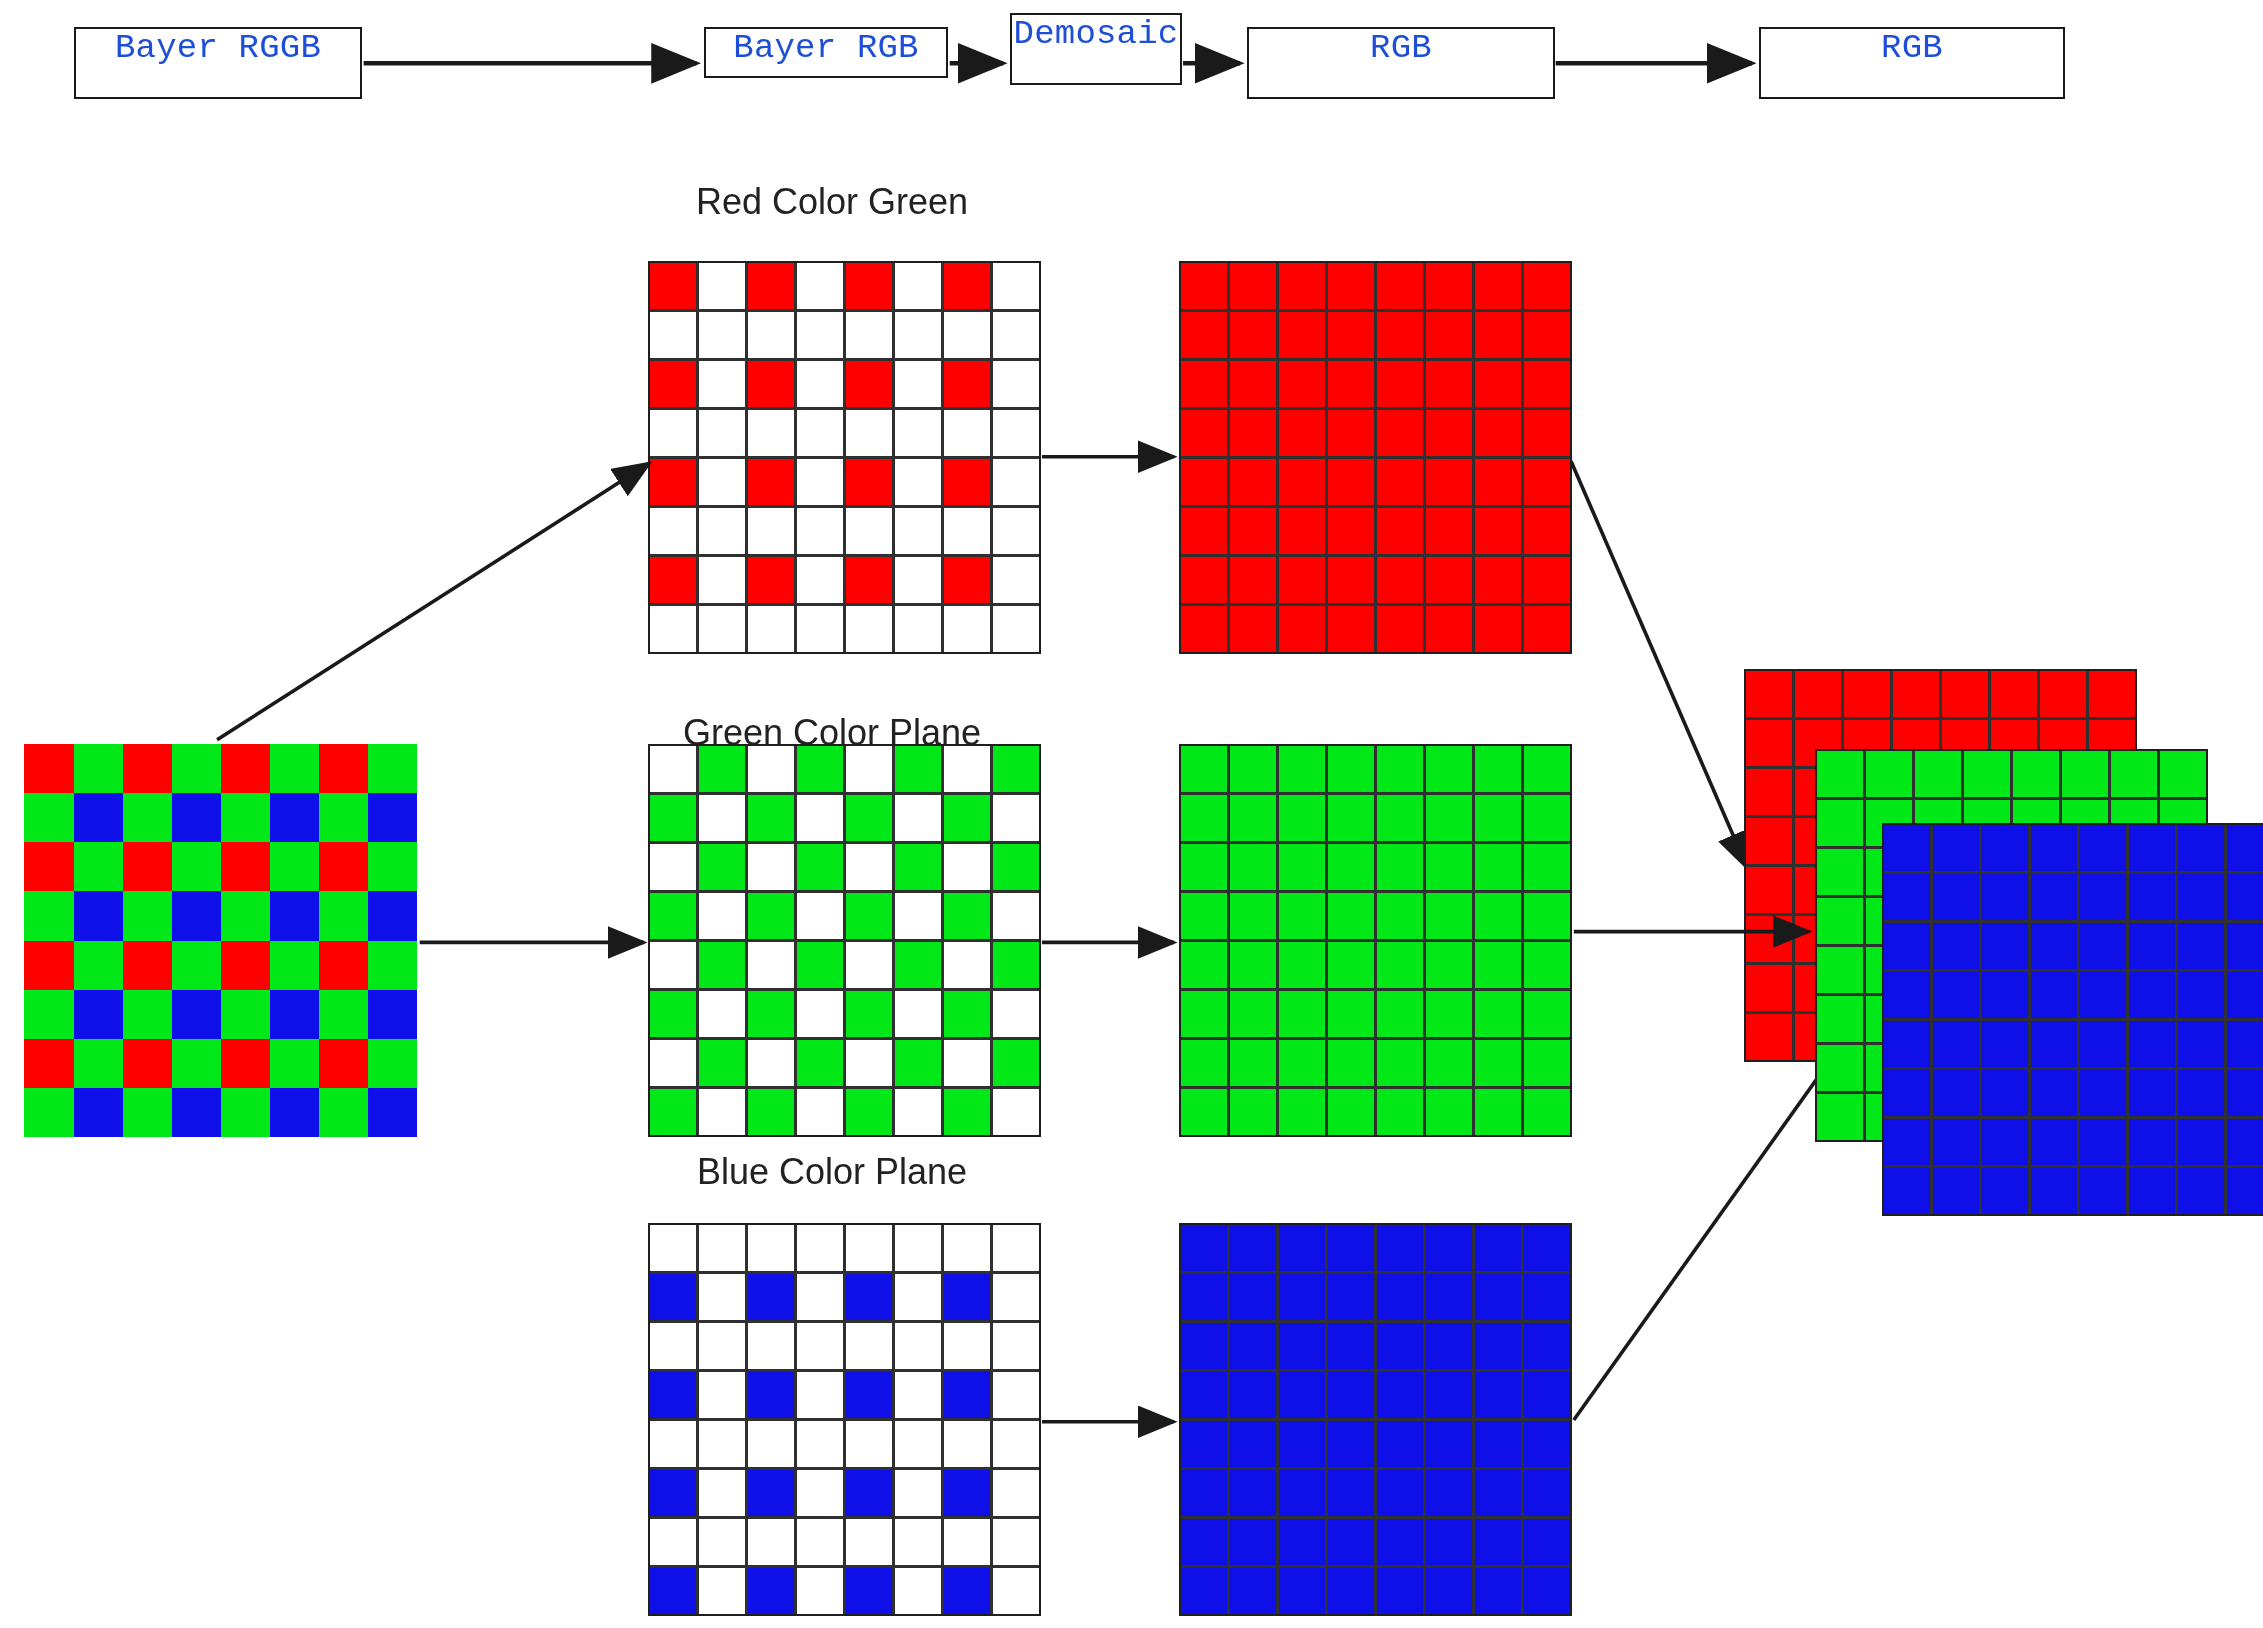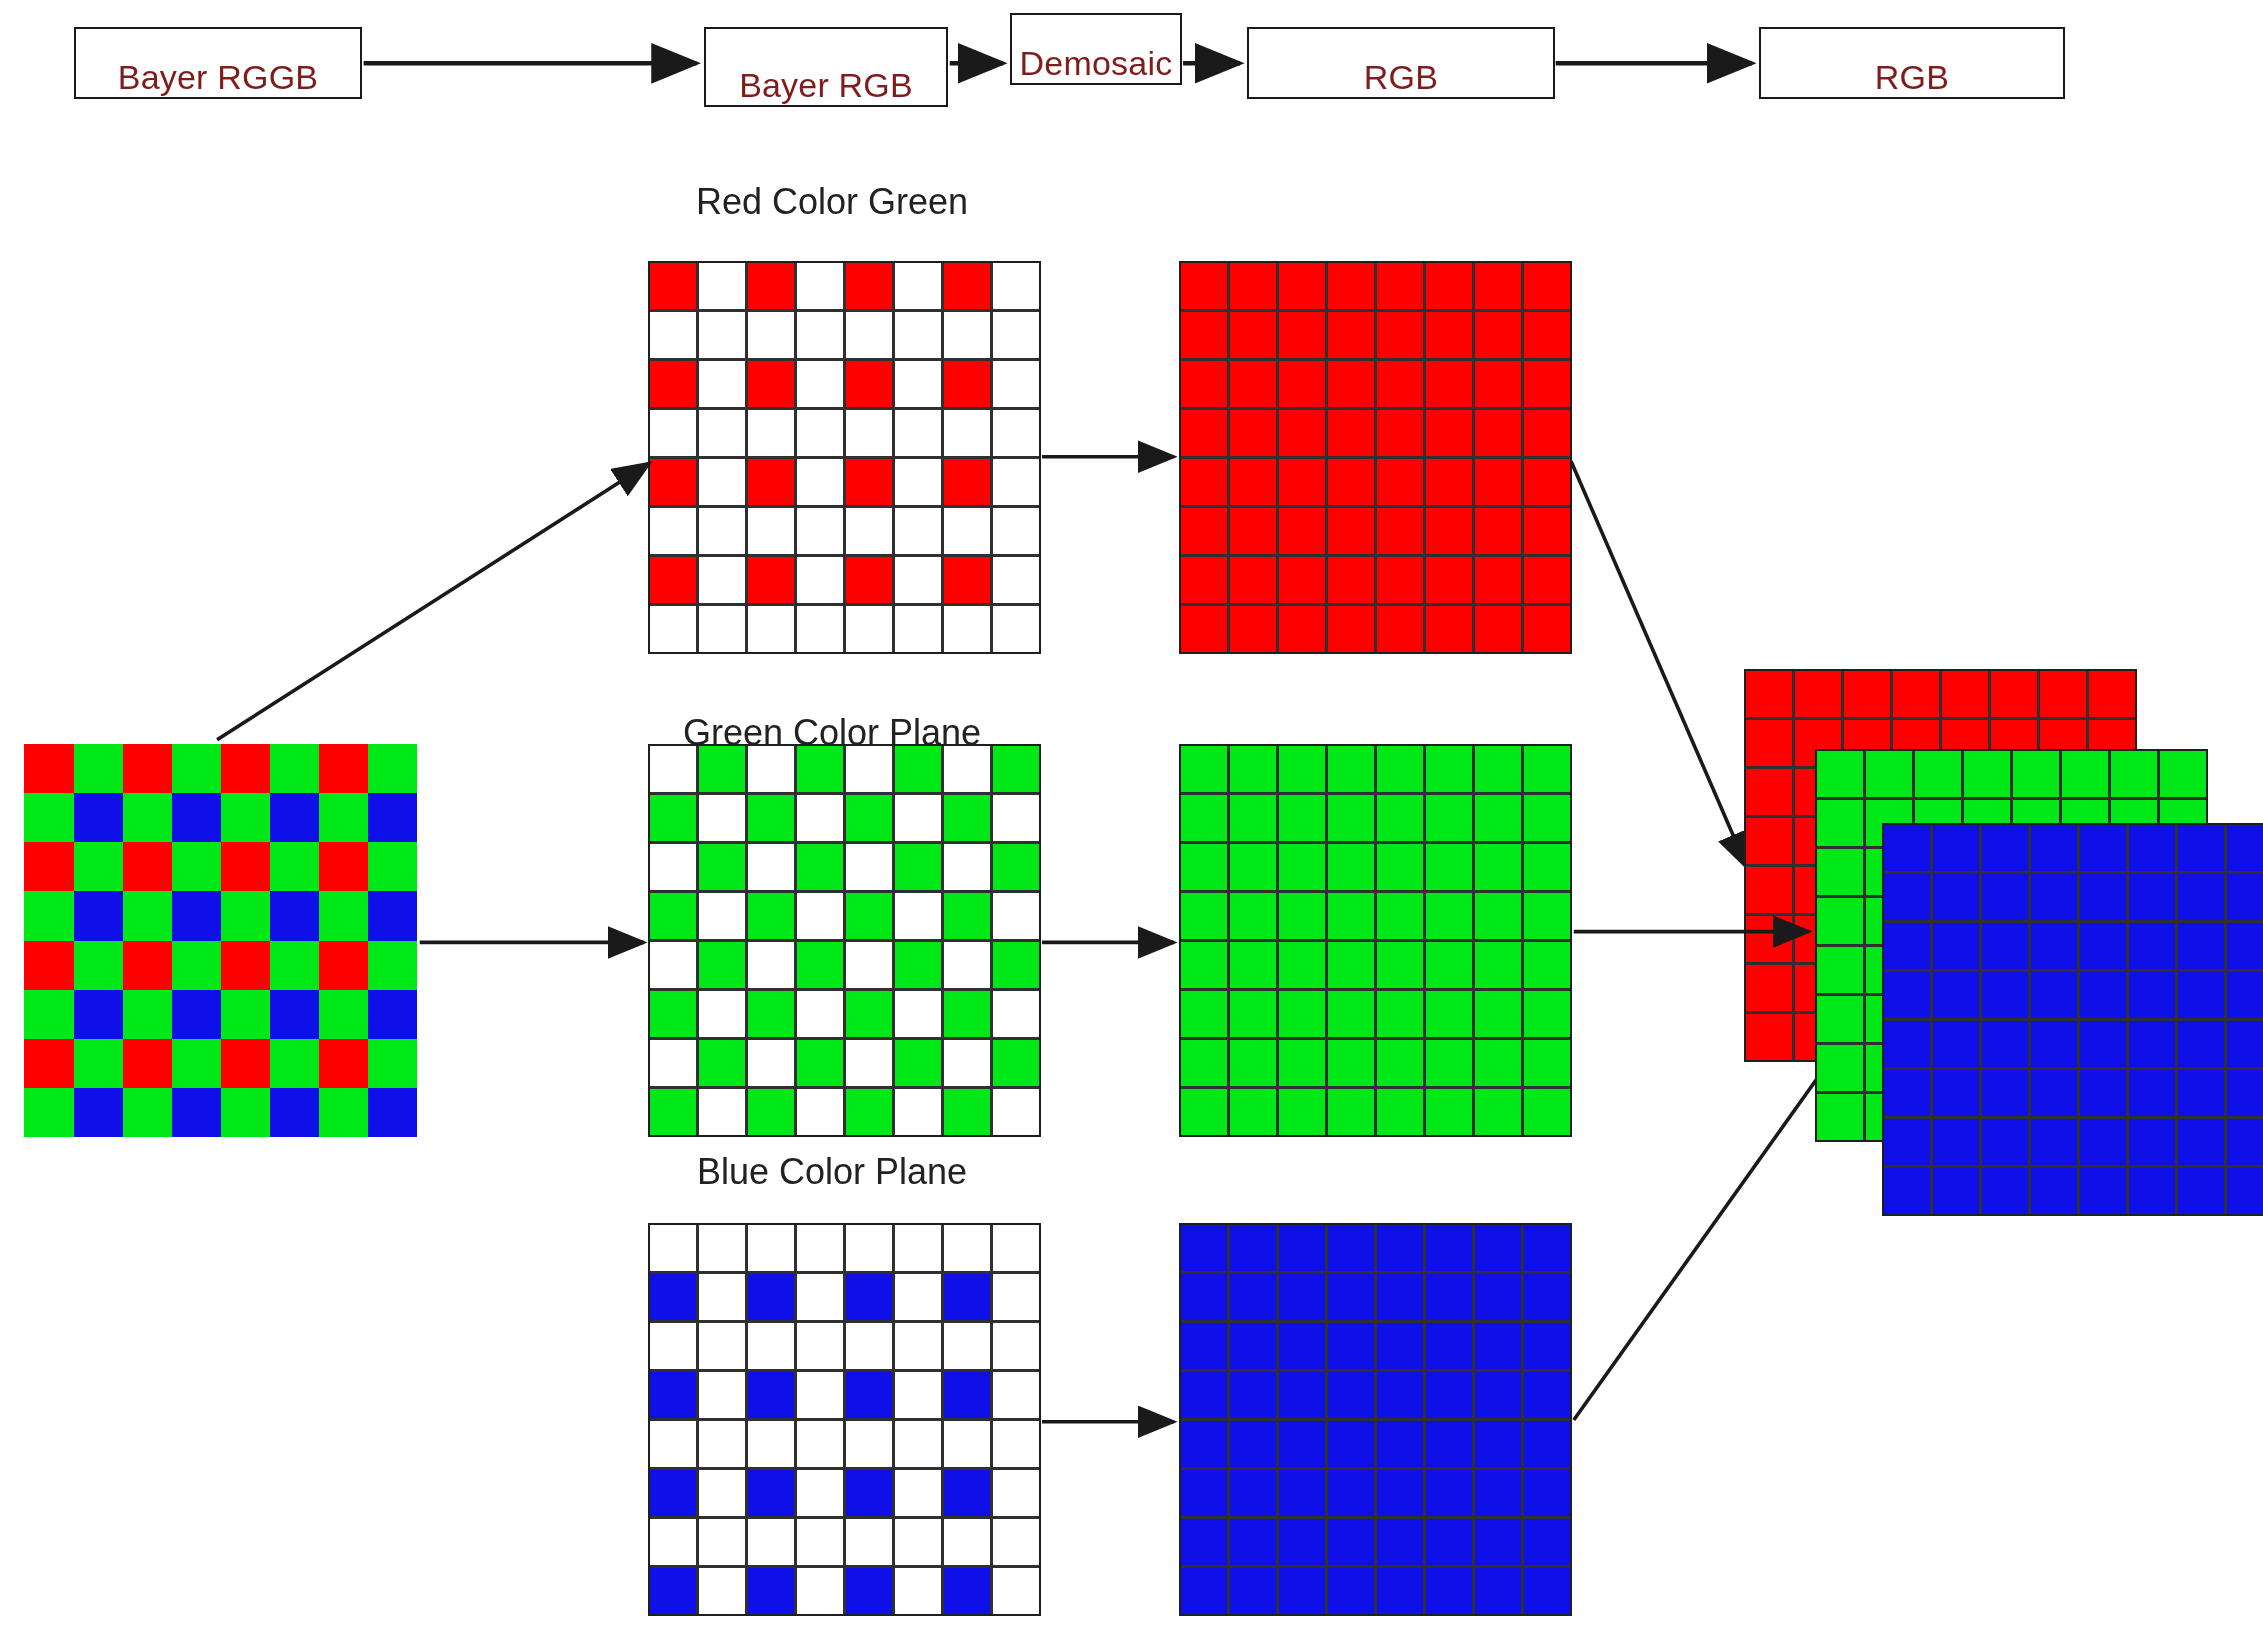--- a/index.html
+++ b/index.html
@@ -20,26 +20,27 @@
     overflow: hidden;
   }
 
   
   .flow-box {
     position: absolute;
     box-sizing: border-box;
     border: 2.7px solid #1a1a1a;
     background: #ffffff;
     display: flex;
-    align-items: flex-end;
+    align-items: flex-start;
     justify-content: center;
     font-size: 34px;
     letter-spacing: 0.2px;
-    color: #7f1d1d;
+    color: #1d4ed8;
     white-space: nowrap;
+    font-family: Liberation Mono, monospace;
   }
 
   
   .plane-caption {
     position: absolute;
     font-size: 36px;
     color: #222222;
     white-space: nowrap;
     text-align: center;
   }
@@ -95,21 +96,21 @@
 </style>
 </head>
 <body>
 
 <div id="canvas">
 
   <div class="flow-box" style="left:74px; top:27px; width:288px; height:72px;">
     <span>Bayer RGGB</span>
   </div>
 
-  <div class="flow-box" style="left:704px; top:27px; width:244px; height:80px;">
+  <div class="flow-box" style="left:704px; top:27px; width:244px; height:51px;">
     <span>Bayer RGB</span>
   </div>
 
   <div class="flow-box" style="left:1010px; top:13px; width:172px; height:72px;">
     <span>Demosaic</span>
   </div>
 
   <div class="flow-box" style="left:1247px; top:27px; width:308px; height:72px;">
     <span>RGB</span>
   </div>

